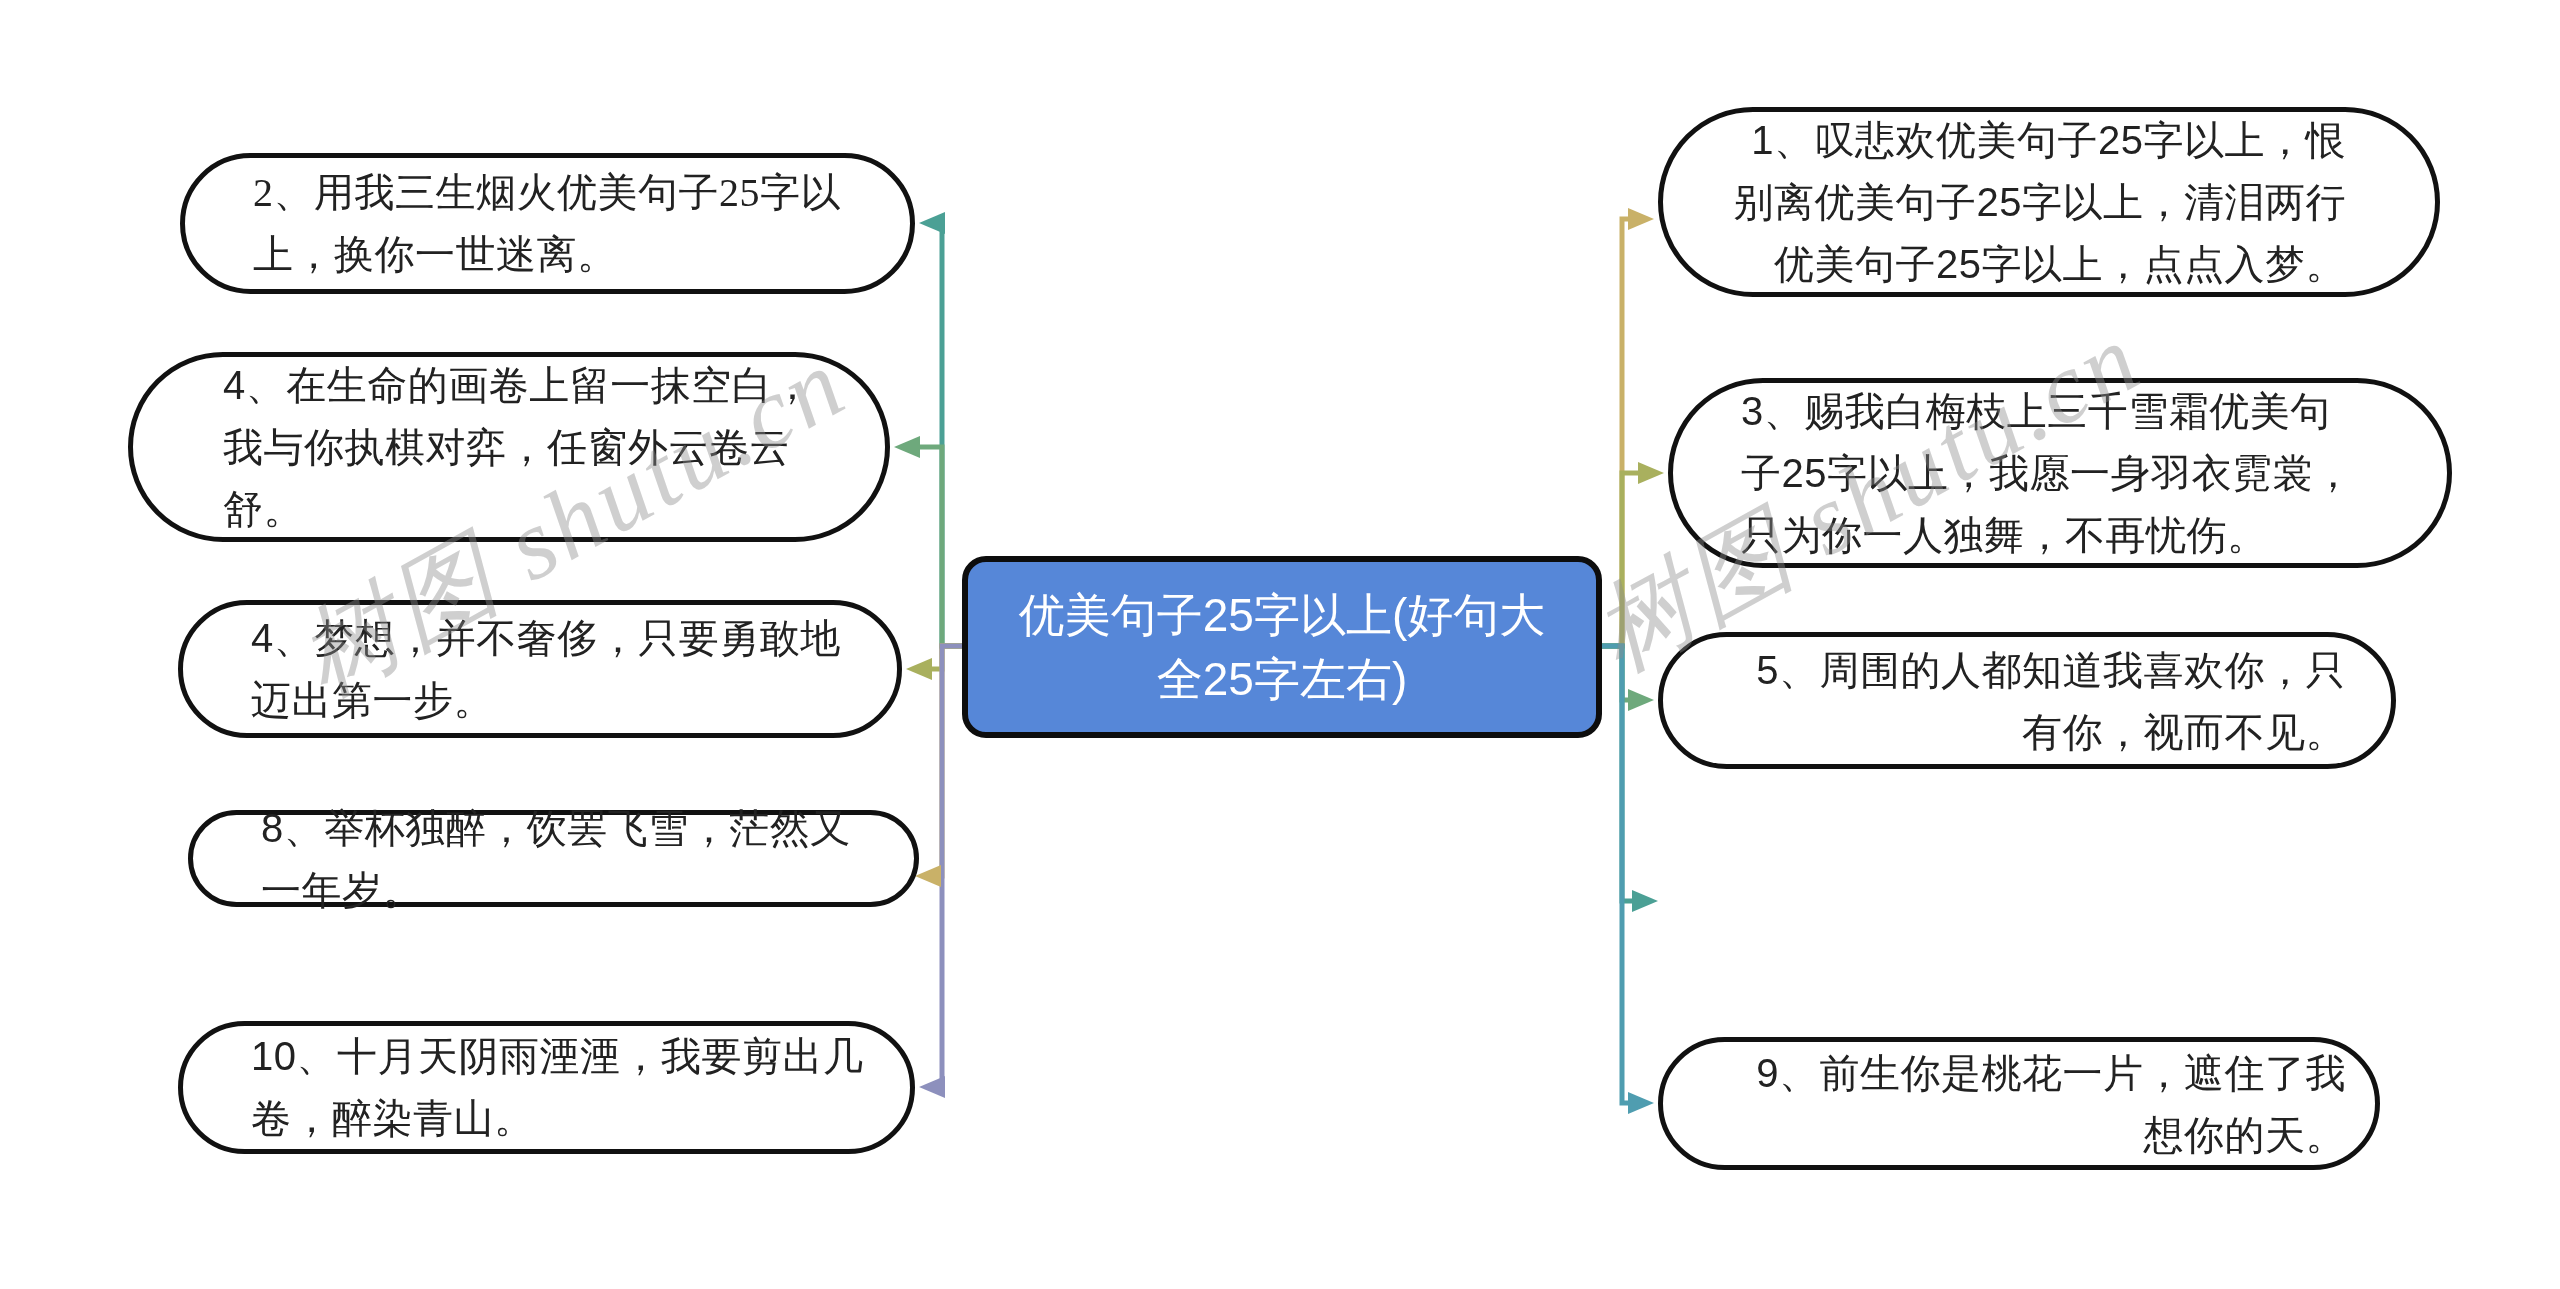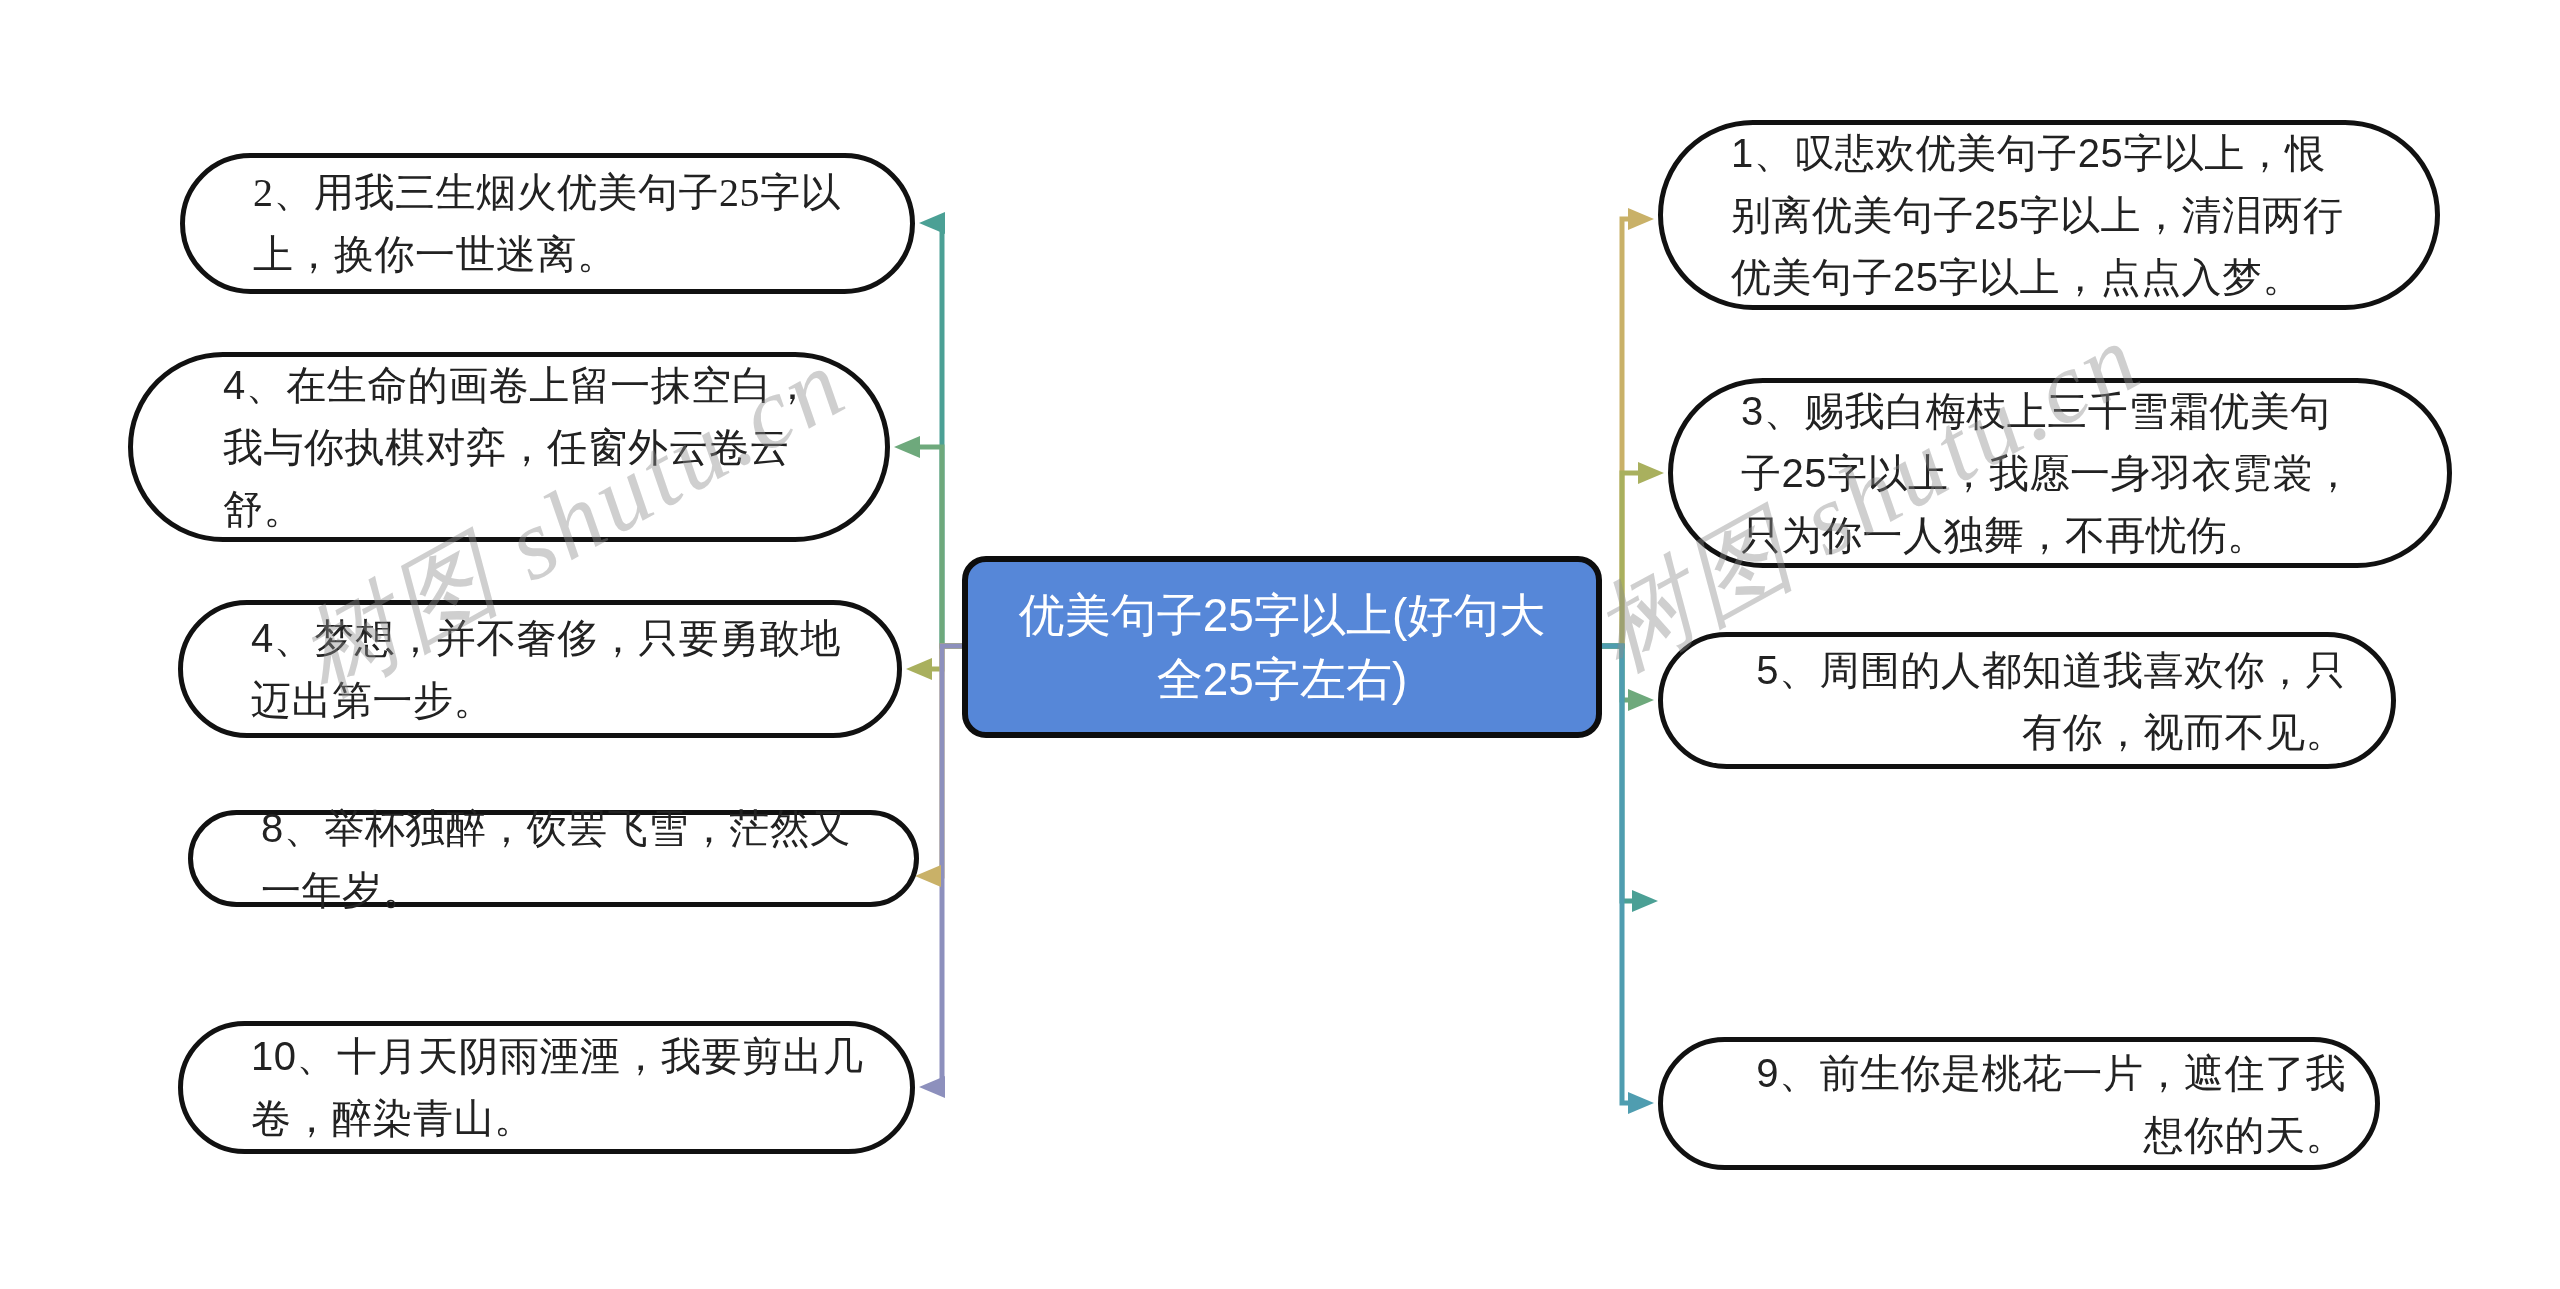--- a/index.html
+++ b/index.html
@@ -17,21 +17,21 @@
     letter-spacing:.5px;word-break:break-all;
   }
   
   #L1{left:180px;top:153px;width:735px;height:141px;font-family:Liberation Serif, serif;}
   #L2{left:128px;top:352px;width:762px;height:190px;}
   #L2 .txt{margin-left:90px;}
   #L3{left:178px;top:600px;width:724px;height:138px;}
   #L4{left:188px;top:810px;width:731px;height:97px;}
   #L5{left:178px;top:1021px;width:737px;height:133px;align-items:flex-end;}
   
-  #R1{left:1658px;top:120px;width:782px;height:190px;}
+  #R1{left:1658px;top:107px;width:782px;height:190px;text-align:right;}
   #R2{left:1668px;top:378px;width:784px;height:190px;}
   #R3{left:1658px;top:632px;width:738px;height:137px;text-align:right;}
   #R4{left:1662px;top:835px;width:738px;height:132px;}
   #R5{left:1658px;top:1037px;width:722px;height:133px;text-align:right;}
   
   #center{
     position:absolute;left:962px;top:556px;width:640px;height:182px;box-sizing:border-box;
     background:#5687D8;border:6px solid #0d0d0d;border-radius:24px;
     display:flex;align-items:center;justify-content:center;z-index:2;
   }

